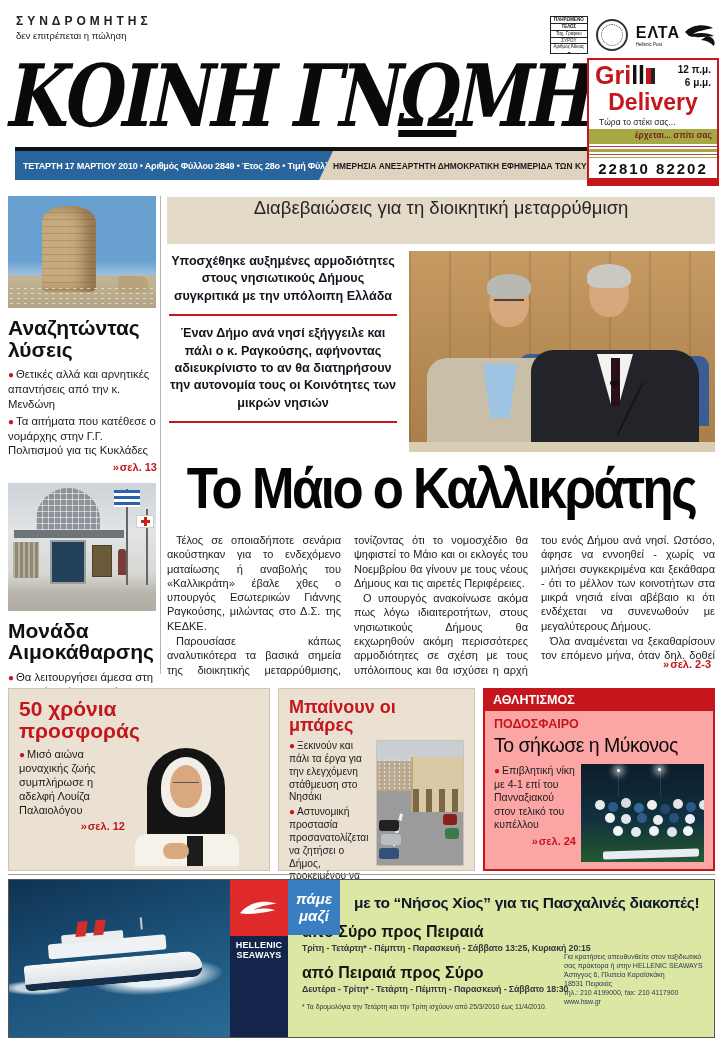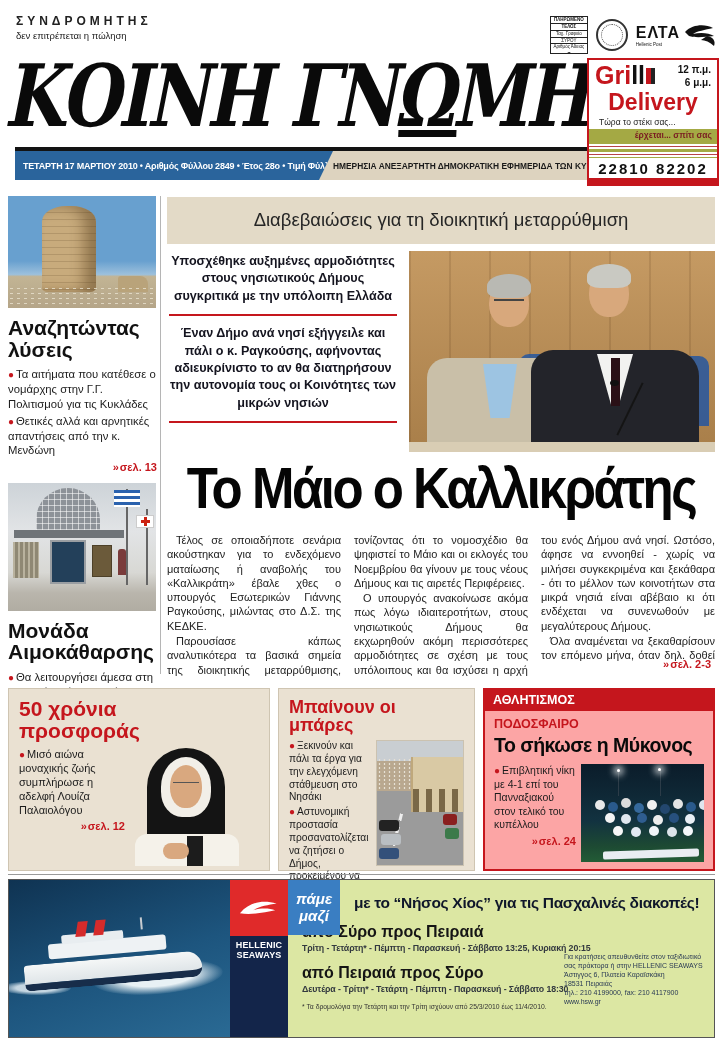--- a/index.html
+++ b/index.html
@@ -63,21 +63,21 @@
   .lattice { position:absolute; top:59px; left:5px; width:26px; height:36px; background:repeating-linear-gradient(90deg,#b9b29e 0 2px,#8f8874 2px 5px); }
   .sign { position:absolute; top:62px; left:84px; width:20px; height:32px; background:#6b5a3a; border:1px solid #4d4028; }
   .pole { position:absolute; width:2px; background:#666; }
   .flag-gr { position:absolute; top:7px; right:16px; width:26px; height:17px; background:repeating-linear-gradient(180deg,#2b62ae 0 3px,#fff 3px 6px); }
   .flag-rc { position:absolute; top:32px; right:2px; width:18px; height:13px; background:#fff; border:1px solid #ccc; }
   .flag-rc::before { content:""; position:absolute; left:7px; top:1px; width:3px; height:9px; background:#c21; }
   .flag-rc::after { content:""; position:absolute; left:4px; top:4px; width:9px; height:3px; background:#c21; }
   .visitor { position:absolute; top:66px; left:110px; width:8px; height:26px; background:#7a3b3b; border-radius:3px 3px 0 0; }
 
   
-  .kicker { position:absolute; left:167px; top:197px; width:548px; height:47px; background:#e3dac7; display:flex; flex-direction:column; justify-content:center; text-align:center; font-size:18.5px; color:#262626; line-height:1.2; }
+  .kicker { position:absolute; left:167px; top:197px; width:548px; height:47px; background:#e3dac7; display:flex; flex-direction:row; justify-content:center; text-align:center; font-size:18.5px; color:#262626; line-height:1.2; }
   .lead-row { position:absolute; left:167px; top:251px; width:548px; height:201px; display:flex; }
   .deck { width:242px; padding:2px 12px 0 2px; text-align:center; font-weight:bold; font-size:12.6px; line-height:1.38; color:#14141f; }
   .deck .d1 { padding-bottom:9px; border-bottom:2px solid #c5161d; margin-bottom:9px; }
   .deck .d2 { padding-bottom:9px; border-bottom:2px solid #c5161d; }
   .photo-ministers { flex:1; position:relative; overflow:hidden; background:linear-gradient(#c59a63,#a87e49); }
   .wood { position:absolute; inset:0; background:repeating-linear-gradient(90deg,rgba(60,30,5,.12) 0 2px,transparent 2px 40px); }
   .chair { position:absolute; width:46px; height:70px; background:#2456a0; border-radius:10px 10px 0 0; opacity:.85; }
   .head { position:absolute; width:40px; height:48px; background:#d8a87c; border-radius:50% 50% 46% 46%; }
   .hair { position:absolute; left:-2px; top:-5px; width:44px; height:24px; background:#b9b9b3; border-radius:50% 50% 30% 30%; }
   .glasses { position:absolute; left:5px; top:20px; width:30px; height:5px; border-top:2px solid #444; }
@@ -121,21 +121,21 @@
   .hilltex { position:absolute; left:0; right:0; top:14%; height:26%; background-image:radial-gradient(#e6e0d4 1px, transparent 1.2px); background-size:5px 4px; }
   .bld { position:absolute; right:0; top:13%; width:60%; height:44%; background:#d9c9a4; border-left:2px solid #bfa87c; }
   .bld .arches { position:absolute; bottom:0; left:0; right:0; height:42%; background:repeating-linear-gradient(90deg,#7a6847 0 6px,#d9c9a4 6px 13px); }
   .lane { position:absolute; bottom:10px; left:18px; width:3px; height:42px; background:repeating-linear-gradient(180deg,#eee 0 7px,transparent 7px 13px); transform:rotate(14deg); }
   .car { position:absolute; width:20px; height:11px; border-radius:3px; }
 
   .f3 { flex:1; background:#fca5a5; border:2px solid #c5161d; padding:0; }
   .f3-head { background:#c5161d; color:#fff; font-weight:bold; font-size:12.5px; padding:3px 8px 4px; }
   .f3-body { padding:6px 9px; }
   .f3-kick { color:#c5161d; font-weight:bold; font-size:12.5px; }
-  .f3-title { font-size:19.5px; font-weight:bold; letter-spacing:-0.5px; color:#0a0a0a; margin:3px 0 7px; }
+  .f3-title { font-size:19.5px; font-weight:normal; letter-spacing:-0.5px; color:#0a0a0a; margin:3px 0 7px; }
   .f3-row { display:flex; }
   .f3-text { width:82px; font-size:10.5px; line-height:1.28; color:#1c1c1c; }
   .team { position:relative; flex:1; height:98px; margin-left:5px; overflow:hidden; background:linear-gradient(#0b1c2a,#123240 58%,#1d4a33 84%,#235c36); }
   .light { position:absolute; width:3px; height:3px; background:#fff; border-radius:50%; box-shadow:0 0 7px 3px rgba(255,255,255,.85); }
   .lpole { position:absolute; width:1px; height:26px; background:#2c3c48; top:6px; }
   .crowd-dots { position:absolute; left:14px; top:36px; width:10px; height:10px; border-radius:50%; background:#e8e8e8;
     box-shadow:13px 2px 0 #2a5a8c,26px -2px 0 #dcdcdc,39px 3px 0 #35699c,52px 0 0 #f0f0f0,65px 4px 0 #23476e,78px -1px 0 #e4e4e4,91px 2px 0 #2a5a8c,104px 0 0 #dfe6ee,10px 13px 0 #f4f4f4,26px 14px 0 #dfe6ee,42px 13px 0 #2f5d90,58px 15px 0 #ececec,74px 13px 0 #27507e,90px 14px 0 #e8eef4,18px 26px 0 #f7f7f7,36px 27px 0 #e2e9f2,54px 26px 0 #f0f4f8,72px 27px 0 #dde4ea,88px 26px 0 #f4f7fa; }
   .banner { position:absolute; bottom:4px; left:22px; width:96px; height:8px; background:#e9edf2; border-radius:2px; transform:rotate(-2deg); }
 
   .rule-h { position:absolute; left:8px; top:874px; width:707px; height:1px; background:#9a9a9a; }
@@ -224,22 +224,22 @@
   </div>
 
   <div class="sidebar">
     <div class="side-photo sp1">
       <div class="tower"></div>
       <div class="ruin"></div>
       <div class="ground-speckle"></div>
     </div>
     <h2 class="side-title">Αναζητώντας λύσεις</h2>
     <ul class="side-list">
+      <li><span class="dot">●</span><span>Θετικές αλλά και αρνητικές απαντήσεις από την κ. Μενδώνη</span></li>
       <li><span class="dot">●</span><span>Τα αιτήματα που κατέθεσε ο νομάρχης στην Γ.Γ. Πολιτισμού για τις Κυκλάδες</span></li>
-      <li><span class="dot">●</span><span>Θετικές αλλά και αρνητικές απαντήσεις από την κ. Μενδώνη</span></li>
     </ul>
     <div class="page-ref"><span class="ar">»</span><span>σελ. 13</span></div>
 
     <div class="side-photo sp2">
       <div class="arch"></div>
       <div class="roofband"></div>
       <div class="door"></div>
       <div class="lattice"></div>
       <div class="sign"></div>
       <div class="visitor"></div>

